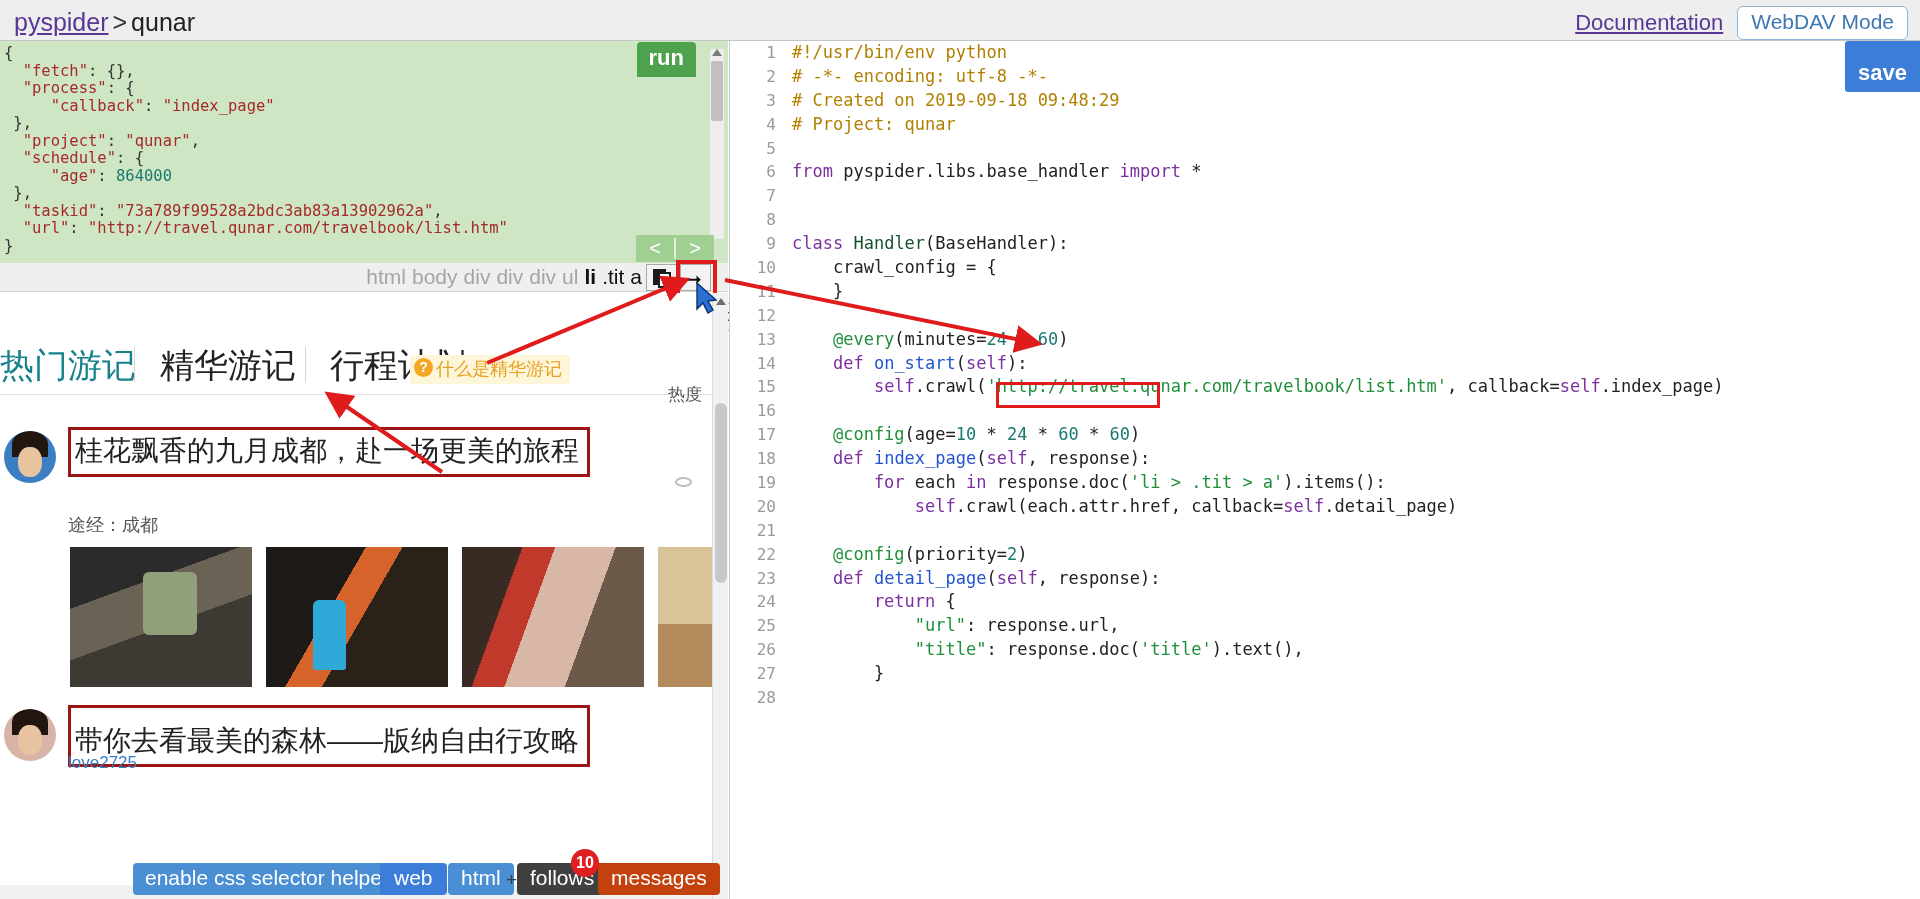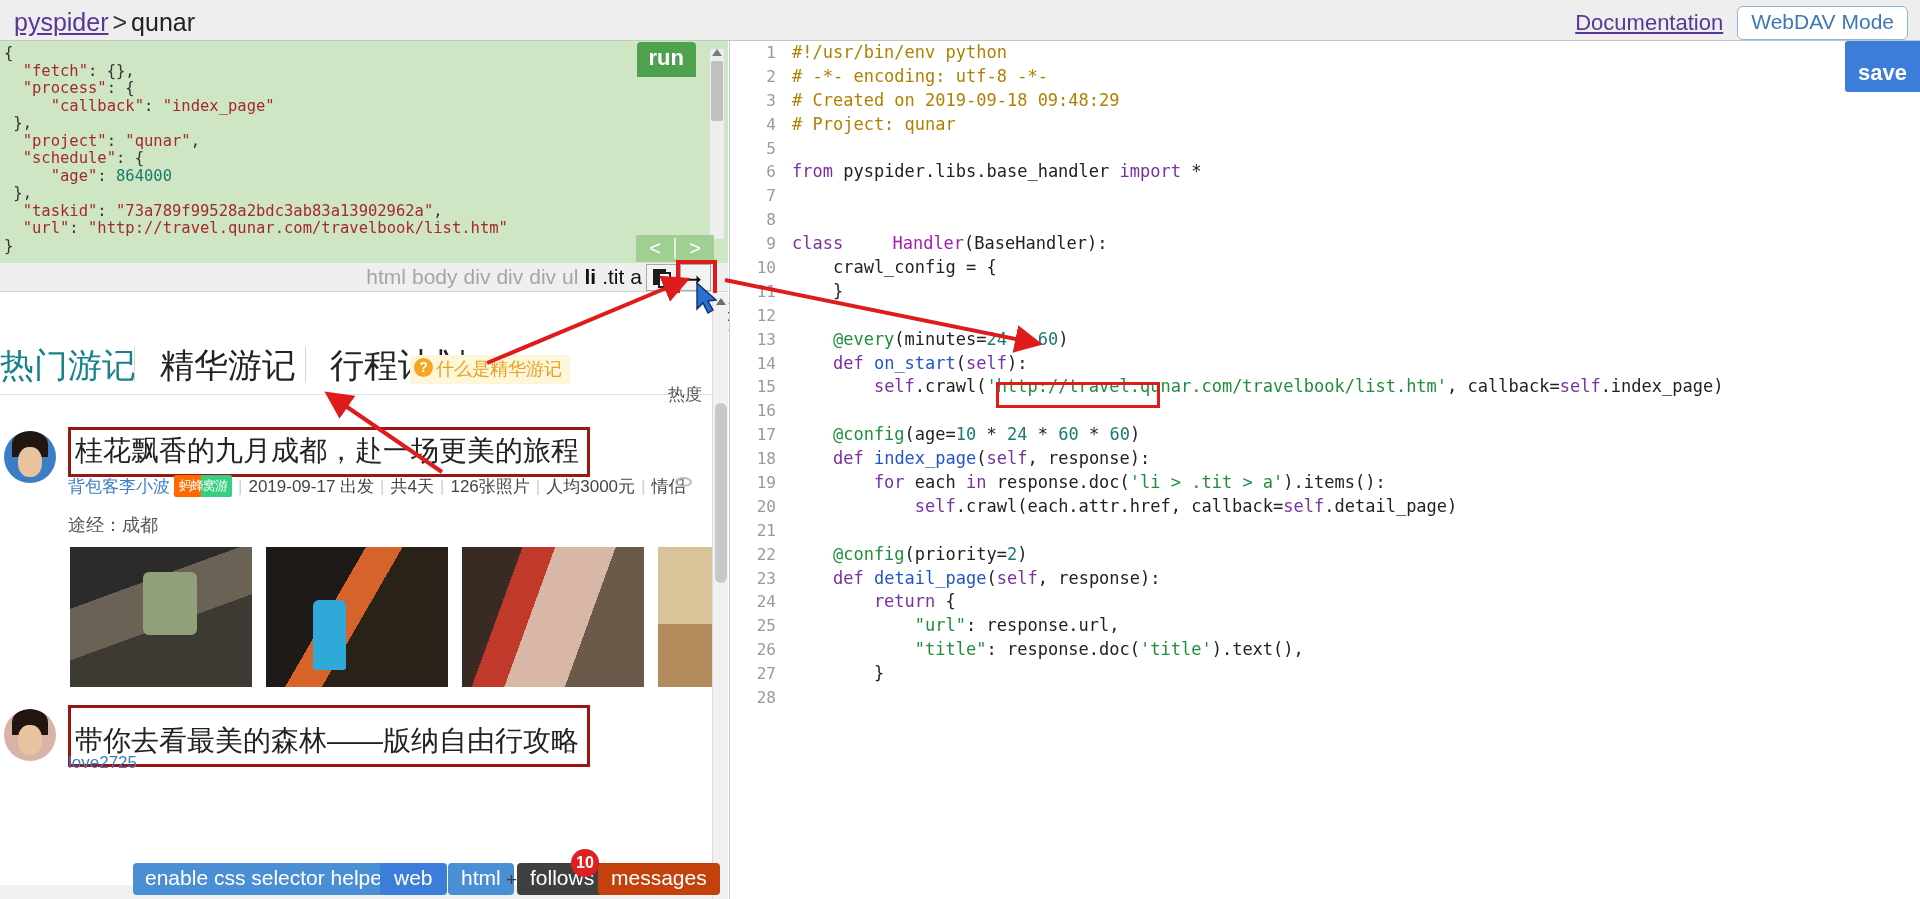--- a/index.html
+++ b/index.html
@@ -292,21 +292,21 @@
     font-size: 17px; line-height: 23.9px;
   }
   .code-line { position: relative; height: 23.9px; white-space: pre; }
   .ln {
     display: inline-block; width: 46px; text-align: right;
     color: #9a9a9a; margin-right: 16px;
     font-size: 16px;
   }
   .c-cmt { color: #b08000; }
   .c-kw  { color: #7b2fa0; }
-  .c-cls { color: #a21caf; margin-left: 39px; }
+  .c-cls { color: #14532d; }
   .c-fn  { color: #2255cc; }
   .c-str { color: #1f8f3a; }
   .c-dec { color: #1f8f3a; }
   .c-self{ color: #7b2fa0; }
   .c-num { color: #1a7a6f; }
   .c-plain { color: #222; }
 
   .code-highlight {
     position: absolute; left: 266px; top: 341px;
     width: 164px; height: 26px;
@@ -446,23 +446,20 @@
         </span>
         <span class="hot-label">热度</span>
       </div>
 
       <div class="article" style="top:130px; height:290px;">
         <div class="avatar">
           <div class="hair"></div>
             <div class="face"></div>
         </div>
         <div class="art-title">桂花飘香的九月成都，赴一场更美的旅程</div>
-        <div class="art-meta">
-          <span class="author">背包客李小波</span><span class="art-badge">蚂蜂窝游</span><span class="sep">|</span><span class="num">2019-09-17 出发</span><span class="sep">|</span><span class="num">共4天</span><span class="sep">|</span><span class="num">126张照片</span><span class="sep">|</span><span class="num">人均3000元</span><span class="sep">|</span><span class="num">情侣</span>
-        </div>
         <div class="eye-icon"></div>
         <div class="art-route">途经：成都</div>
         <div class="photos">
           <div class="photo p1"></div>
           <div class="photo p2"></div>
           <div class="photo p3"></div>
           <div class="photo p4"></div>
         </div>
       </div>
 

